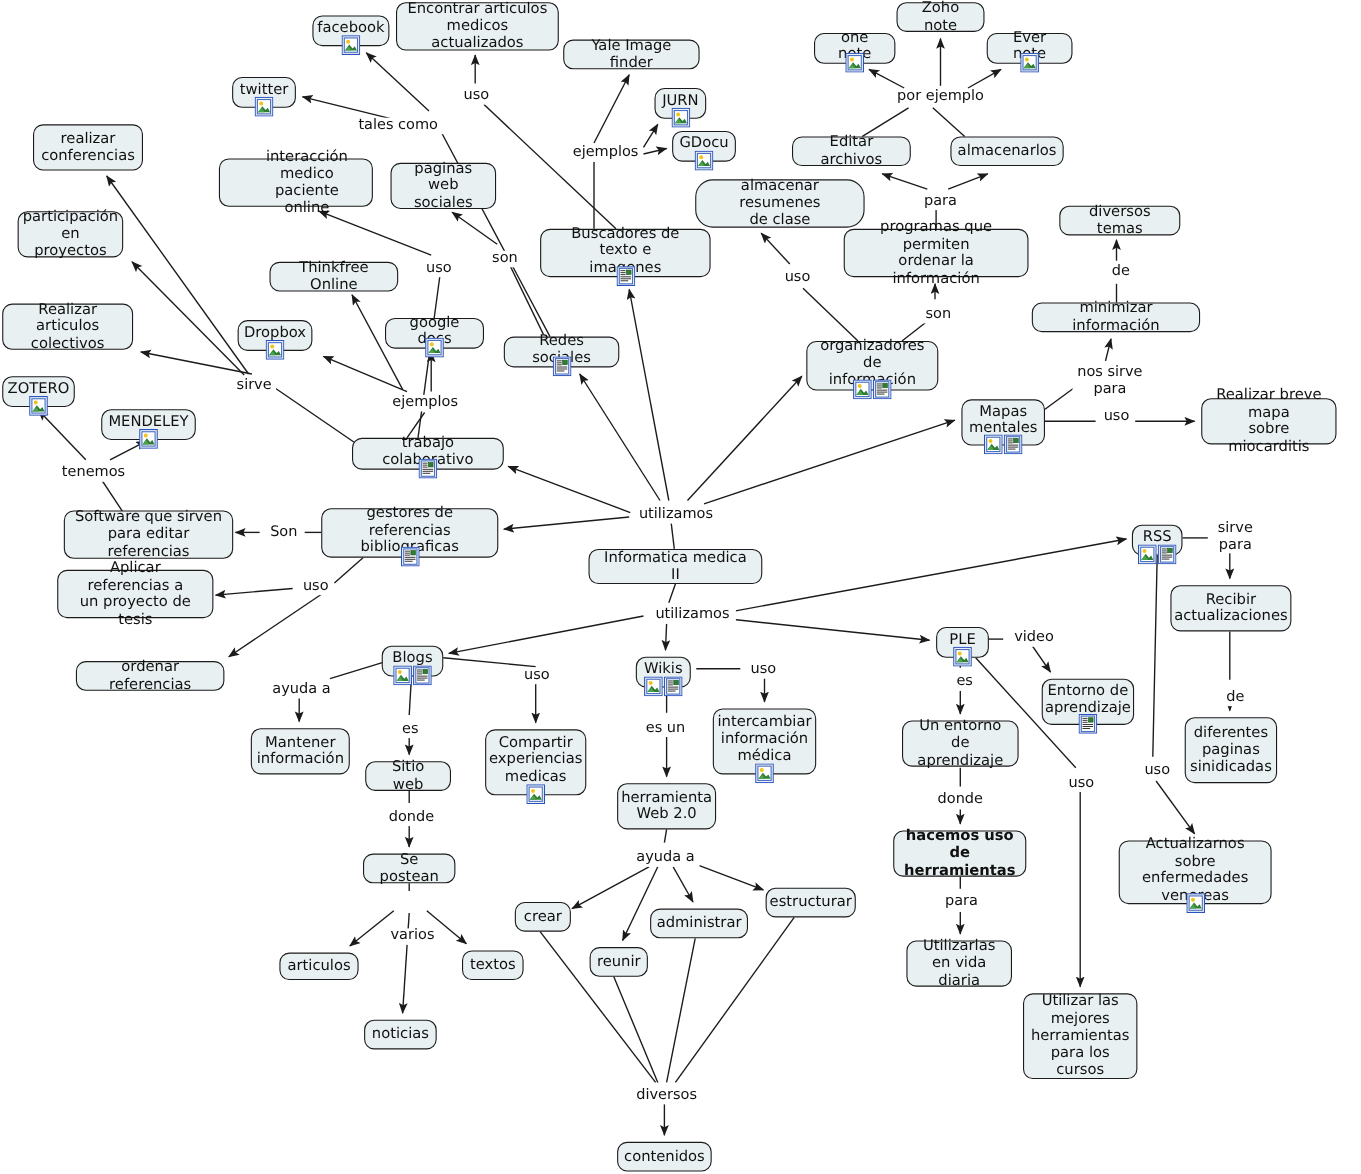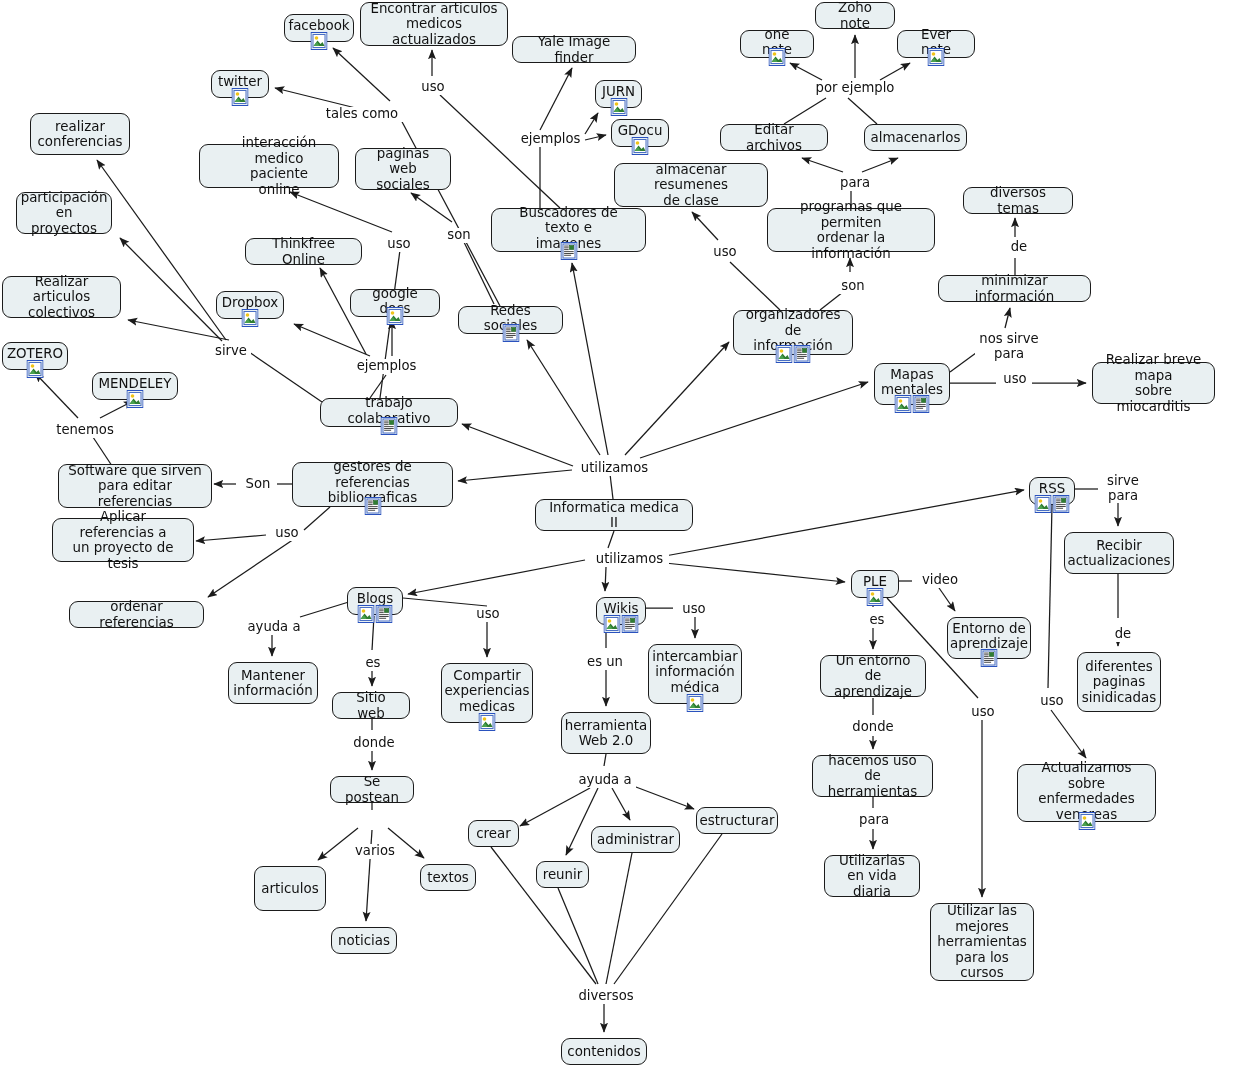--- a/index.html
+++ b/index.html
@@ -253,21 +253,21 @@
             <circle cx="6" cy="6" r="1.8" fill="#f0c419"></circle>
             <path d="M3 14 L7 8.5 L10 12 L12 10 L14 14 Z" fill="#2f7d32"></path>
             <path d="M3 14 L6.5 10 L9 14 Z" fill="#4aa14e"></path>
           </svg></span></div></div>
     <div class="node" style="left: 720px; top: 124px; width: 108px; height: 27px;"><span>Editar archivos</span></div>
     <div class="node" style="left: 864px; top: 124px; width: 103px; height: 27px;"><span>almacenarlos</span></div>
     <div class="node" style="left: 199px; top: 144px; width: 140px; height: 44px; padding-left: 28px;"><span>interacción medico
 paciente online</span></div>
     <div class="node" style="left: 355px; top: 148px; width: 96px; height: 42px;"><span>paginas web
 sociales</span></div>
-    <div class="node" style="left: 614px; top: 163px; width: 154px; height: 44px;"><span>almacenar resumenes
+    <div class="node" style="left: 632px; top: 163px; width: 154px; height: 44px; border-radius: 16px;"><span>almacenar resumenes
 de clase</span></div>
     <div class="node" style="left: 16px; top: 192px; width: 96px; height: 42px;"><span>participación
 en proyectos</span></div>
     <div class="node" style="left: 963px; top: 187px; width: 110px; height: 27px;"><span>diversos temas</span></div>
     <div class="node has-icons" style="left: 491px; top: 208px; width: 155px; height: 44px;"><span>Buscadores de texto e
 imagenes</span><div class="icons"><span style="line-height: 0;"><svg class="ic" viewBox="0 0 17 18" xmlns="http://www.w3.org/2000/svg">
             <rect x="0.5" y="0.5" width="16" height="17" fill="#e9f0f2" stroke="#2a52be" stroke-width="1"></rect>
             <rect x="2.5" y="2" width="12" height="14" fill="#ffffff" stroke="#4a6fc4" stroke-width="1"></rect>
             <rect x="9" y="3.5" width="4.2" height="4" fill="#2f7d32" stroke="#1d5c20" stroke-width="0.6"></rect>
             <g fill="#333">
@@ -441,21 +441,21 @@
             <rect x="9" y="3.5" width="4.2" height="4" fill="#2f7d32" stroke="#1d5c20" stroke-width="0.6"></rect>
             <g fill="#333">
               <rect x="3.6" y="3.6" width="4.6" height="0.9"></rect>
               <rect x="3.6" y="5.4" width="4.6" height="0.9"></rect>
               <rect x="3.6" y="7.2" width="4.6" height="0.9"></rect>
               <rect x="3.6" y="9.2" width="9.6" height="0.9"></rect>
               <rect x="3.6" y="11" width="9.6" height="0.9"></rect>
               <rect x="3.6" y="12.8" width="7" height="0.9"></rect>
             </g>
           </svg></span></div></div>
-    <div class="node has-icons" style="left: 596px; top: 597px; width: 50px; height: 28px;"><span>Wikis</span><div class="icons"><span style="line-height: 0;"><svg class="ic" viewBox="0 0 17 18" xmlns="http://www.w3.org/2000/svg">
+    <div class="node has-icons" style="left: 578px; top: 597px; width: 50px; height: 28px;"><span>Wikis</span><div class="icons"><span style="line-height: 0;"><svg class="ic" viewBox="0 0 17 18" xmlns="http://www.w3.org/2000/svg">
             <rect x="0.5" y="0.5" width="16" height="17" fill="#e9f0f2" stroke="#2a52be" stroke-width="1"></rect>
             <rect x="2.5" y="2.5" width="12" height="13" fill="#ffffff" stroke="#4a6fc4" stroke-width="1"></rect>
             <circle cx="6" cy="6" r="1.8" fill="#f0c419"></circle>
             <path d="M3 14 L7 8.5 L10 12 L12 10 L14 14 Z" fill="#2f7d32"></path>
             <path d="M3 14 L6.5 10 L9 14 Z" fill="#4aa14e"></path>
           </svg></span><span style="line-height: 0;"><svg class="ic" viewBox="0 0 17 18" xmlns="http://www.w3.org/2000/svg">
             <rect x="0.5" y="0.5" width="16" height="17" fill="#e9f0f2" stroke="#2a52be" stroke-width="1"></rect>
             <rect x="2.5" y="2" width="12" height="14" fill="#ffffff" stroke="#4a6fc4" stroke-width="1"></rect>
             <rect x="9" y="3.5" width="4.2" height="4" fill="#2f7d32" stroke="#1d5c20" stroke-width="0.6"></rect>
             <g fill="#333">
@@ -511,30 +511,30 @@
 Web 2.0</span></div>
     <div class="node has-icons" style="left: 1017px; top: 764px; width: 139px; height: 58px;"><span>Actualizarnos
 sobre enfermedades
 venereas</span><div class="icons"><span style="line-height: 0;"><svg class="ic" viewBox="0 0 17 18" xmlns="http://www.w3.org/2000/svg">
             <rect x="0.5" y="0.5" width="16" height="17" fill="#e9f0f2" stroke="#2a52be" stroke-width="1"></rect>
             <rect x="2.5" y="2.5" width="12" height="13" fill="#ffffff" stroke="#4a6fc4" stroke-width="1"></rect>
             <circle cx="6" cy="6" r="1.8" fill="#f0c419"></circle>
             <path d="M3 14 L7 8.5 L10 12 L12 10 L14 14 Z" fill="#2f7d32"></path>
             <path d="M3 14 L6.5 10 L9 14 Z" fill="#4aa14e"></path>
           </svg></span></div></div>
-    <div class="node" style="left: 812px; top: 755px; width: 121px; height: 42px;"><span>hacemos uso
+    <div class="node" style="left: 812px; top: 755px; width: 121px; height: 42px; font-weight: bold;"><span>hacemos uso
 de herramientas</span></div>
     <div class="node" style="left: 330px; top: 776px; width: 84px; height: 27px;"><span>Se postean</span></div>
     <div class="node" style="left: 696px; top: 807px; width: 82px; height: 27px;"><span>estructurar</span></div>
     <div class="node" style="left: 468px; top: 820px; width: 51px; height: 27px;"><span>crear</span></div>
     <div class="node" style="left: 591px; top: 826px; width: 89px; height: 27px;"><span>administrar</span></div>
     <div class="node" style="left: 824px; top: 855px; width: 96px; height: 42px;"><span>Utilizarlas
 en vida diaria</span></div>
     <div class="node" style="left: 536px; top: 861px; width: 53px; height: 27px;"><span>reunir</span></div>
-    <div class="node" style="left: 254px; top: 866px; width: 72px; height: 45px;"><span>articulos</span></div>
+    <div class="node" style="left: 254px; top: 866px; width: 72px; height: 25px;"><span>articulos</span></div>
     <div class="node" style="left: 420px; top: 864px; width: 56px; height: 27px;"><span>textos</span></div>
     <div class="node" style="left: 930px; top: 903px; width: 104px; height: 78px;"><span>Utilizar las
 mejores
 herramientas
 para los cursos</span></div>
     <div class="node" style="left: 331px; top: 927px; width: 66px; height: 27px;"><span>noticias</span></div>
     <div class="node" style="left: 561px; top: 1038px; width: 86px; height: 27px;"><span>contenidos</span></div>
     <div class="label" style="left: 321px; top: 107px; width: 80px;">tales como</div>
     <div class="label" style="left: 418px; top: 80px; width: 28px;">uso</div>
     <div class="label" style="left: 811px; top: 81px; width: 86px;">por ejemplo</div>

